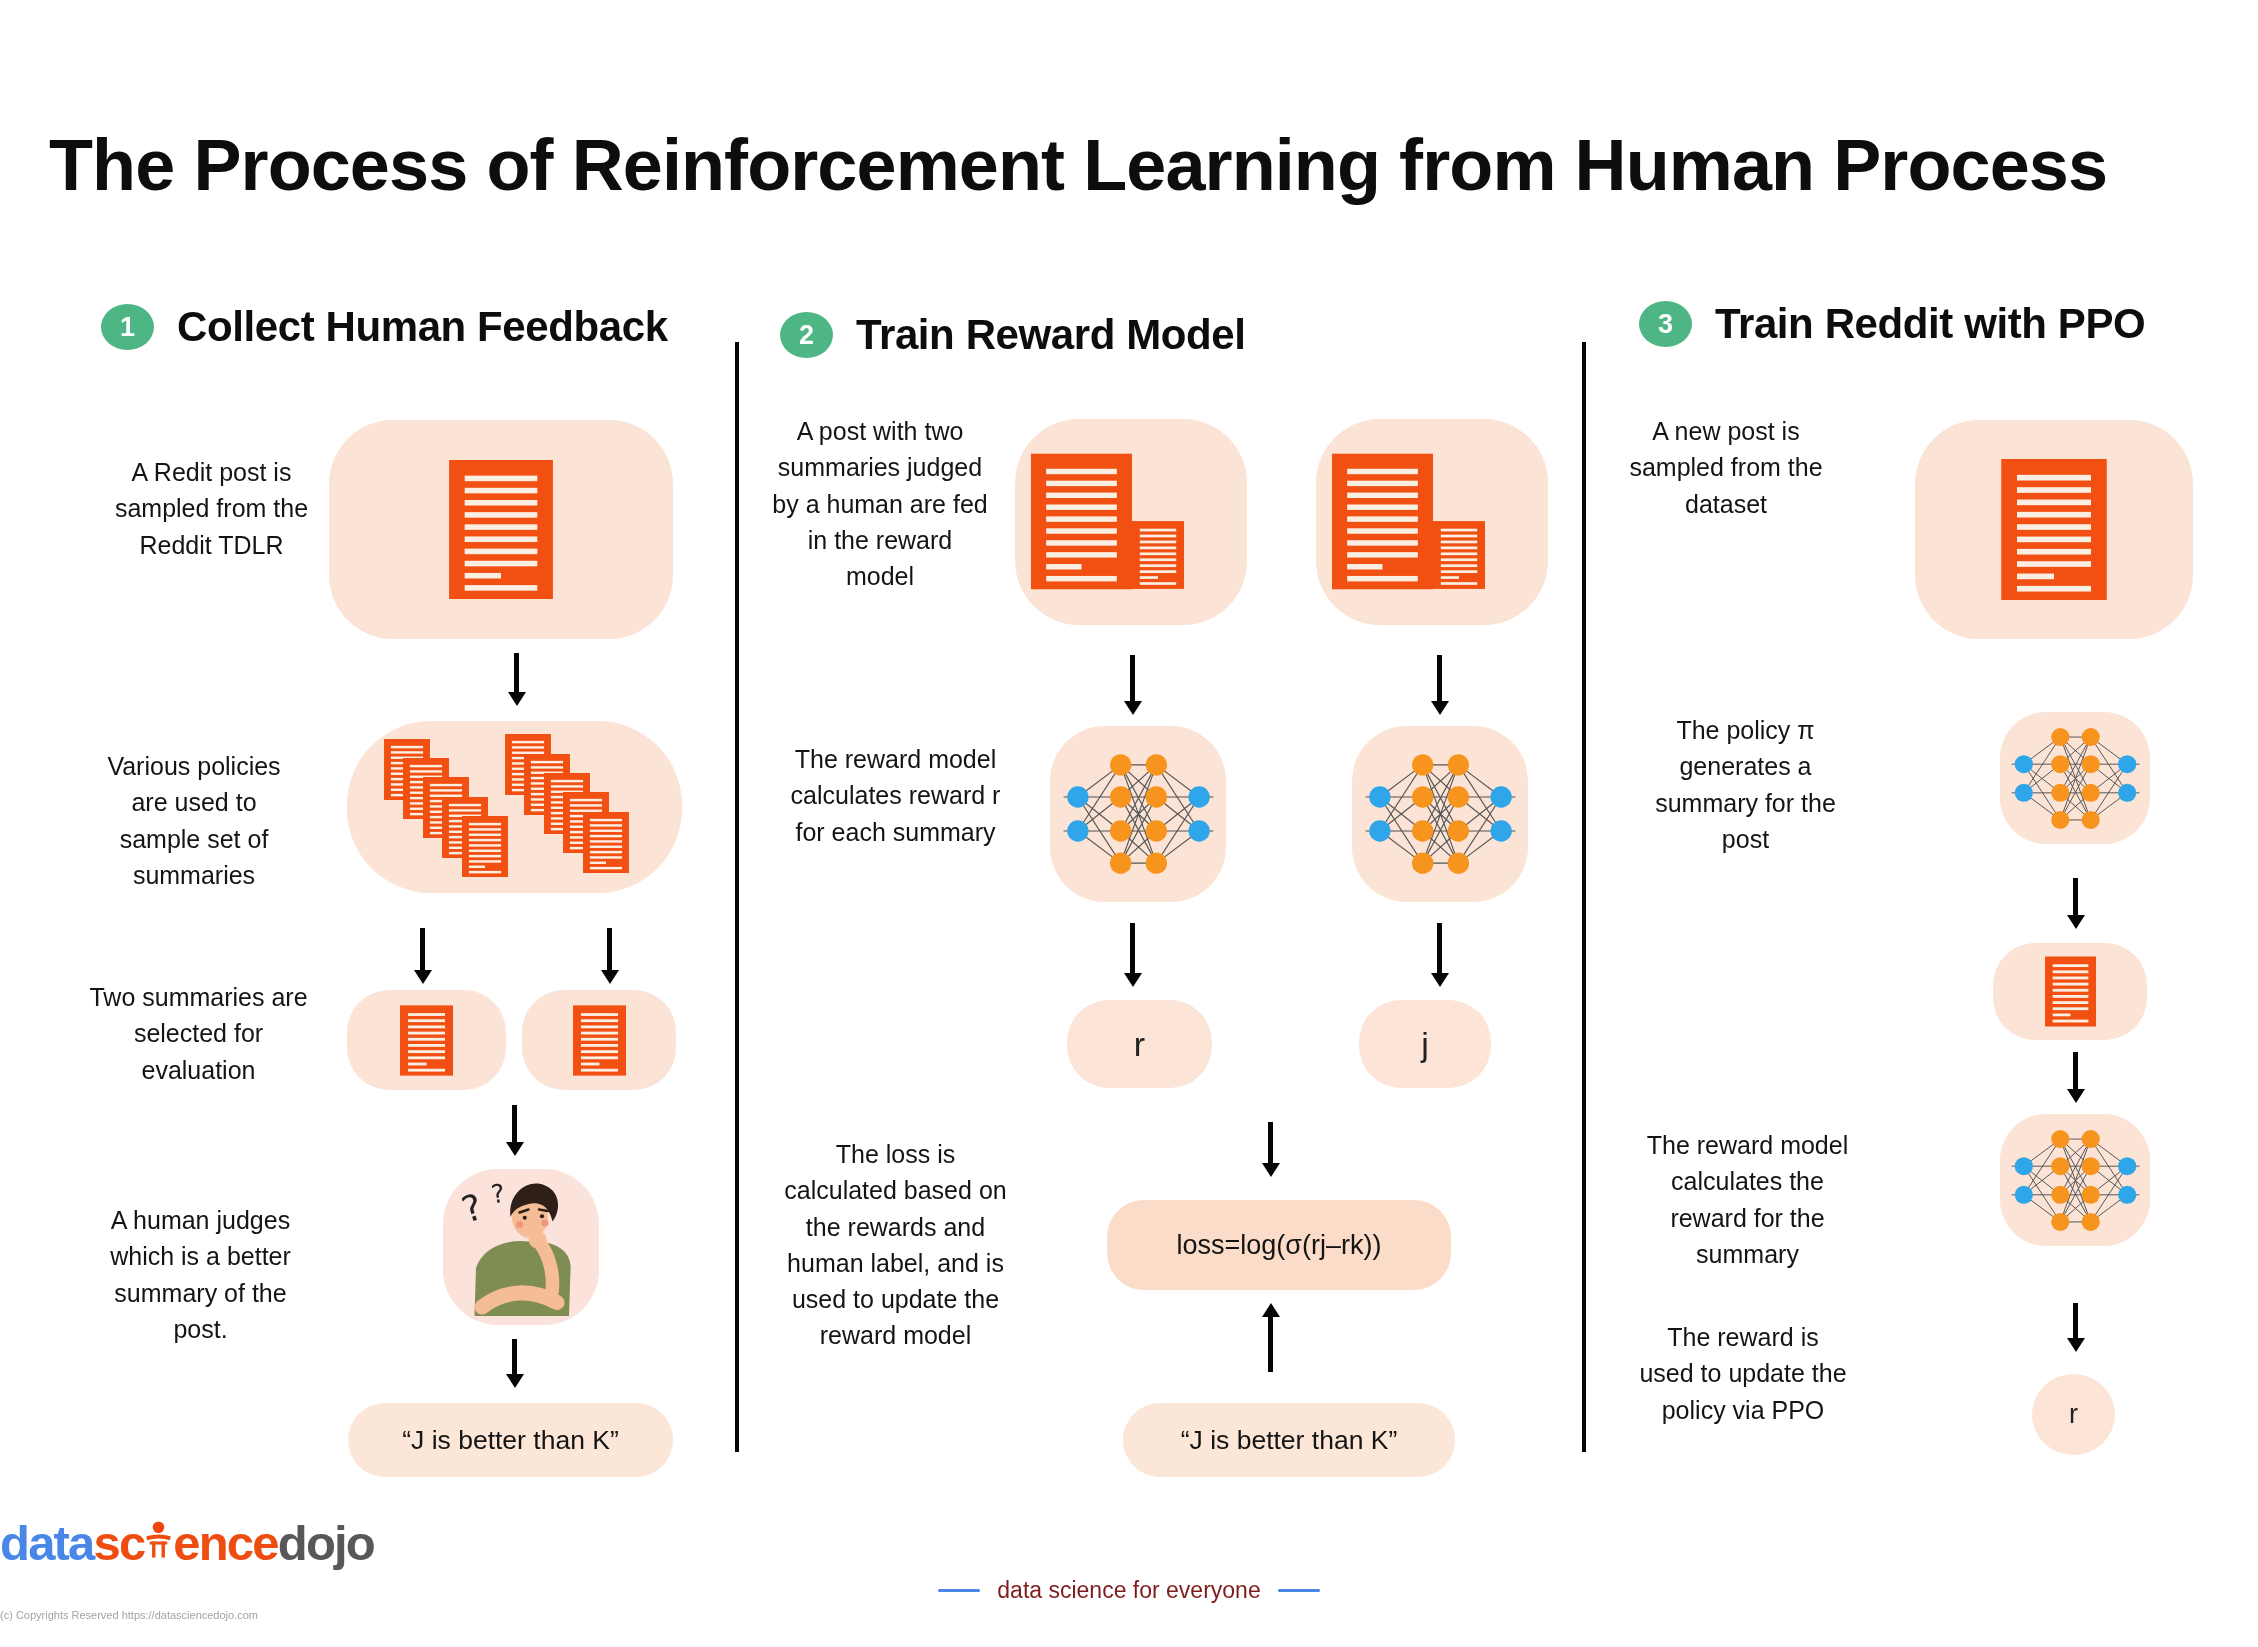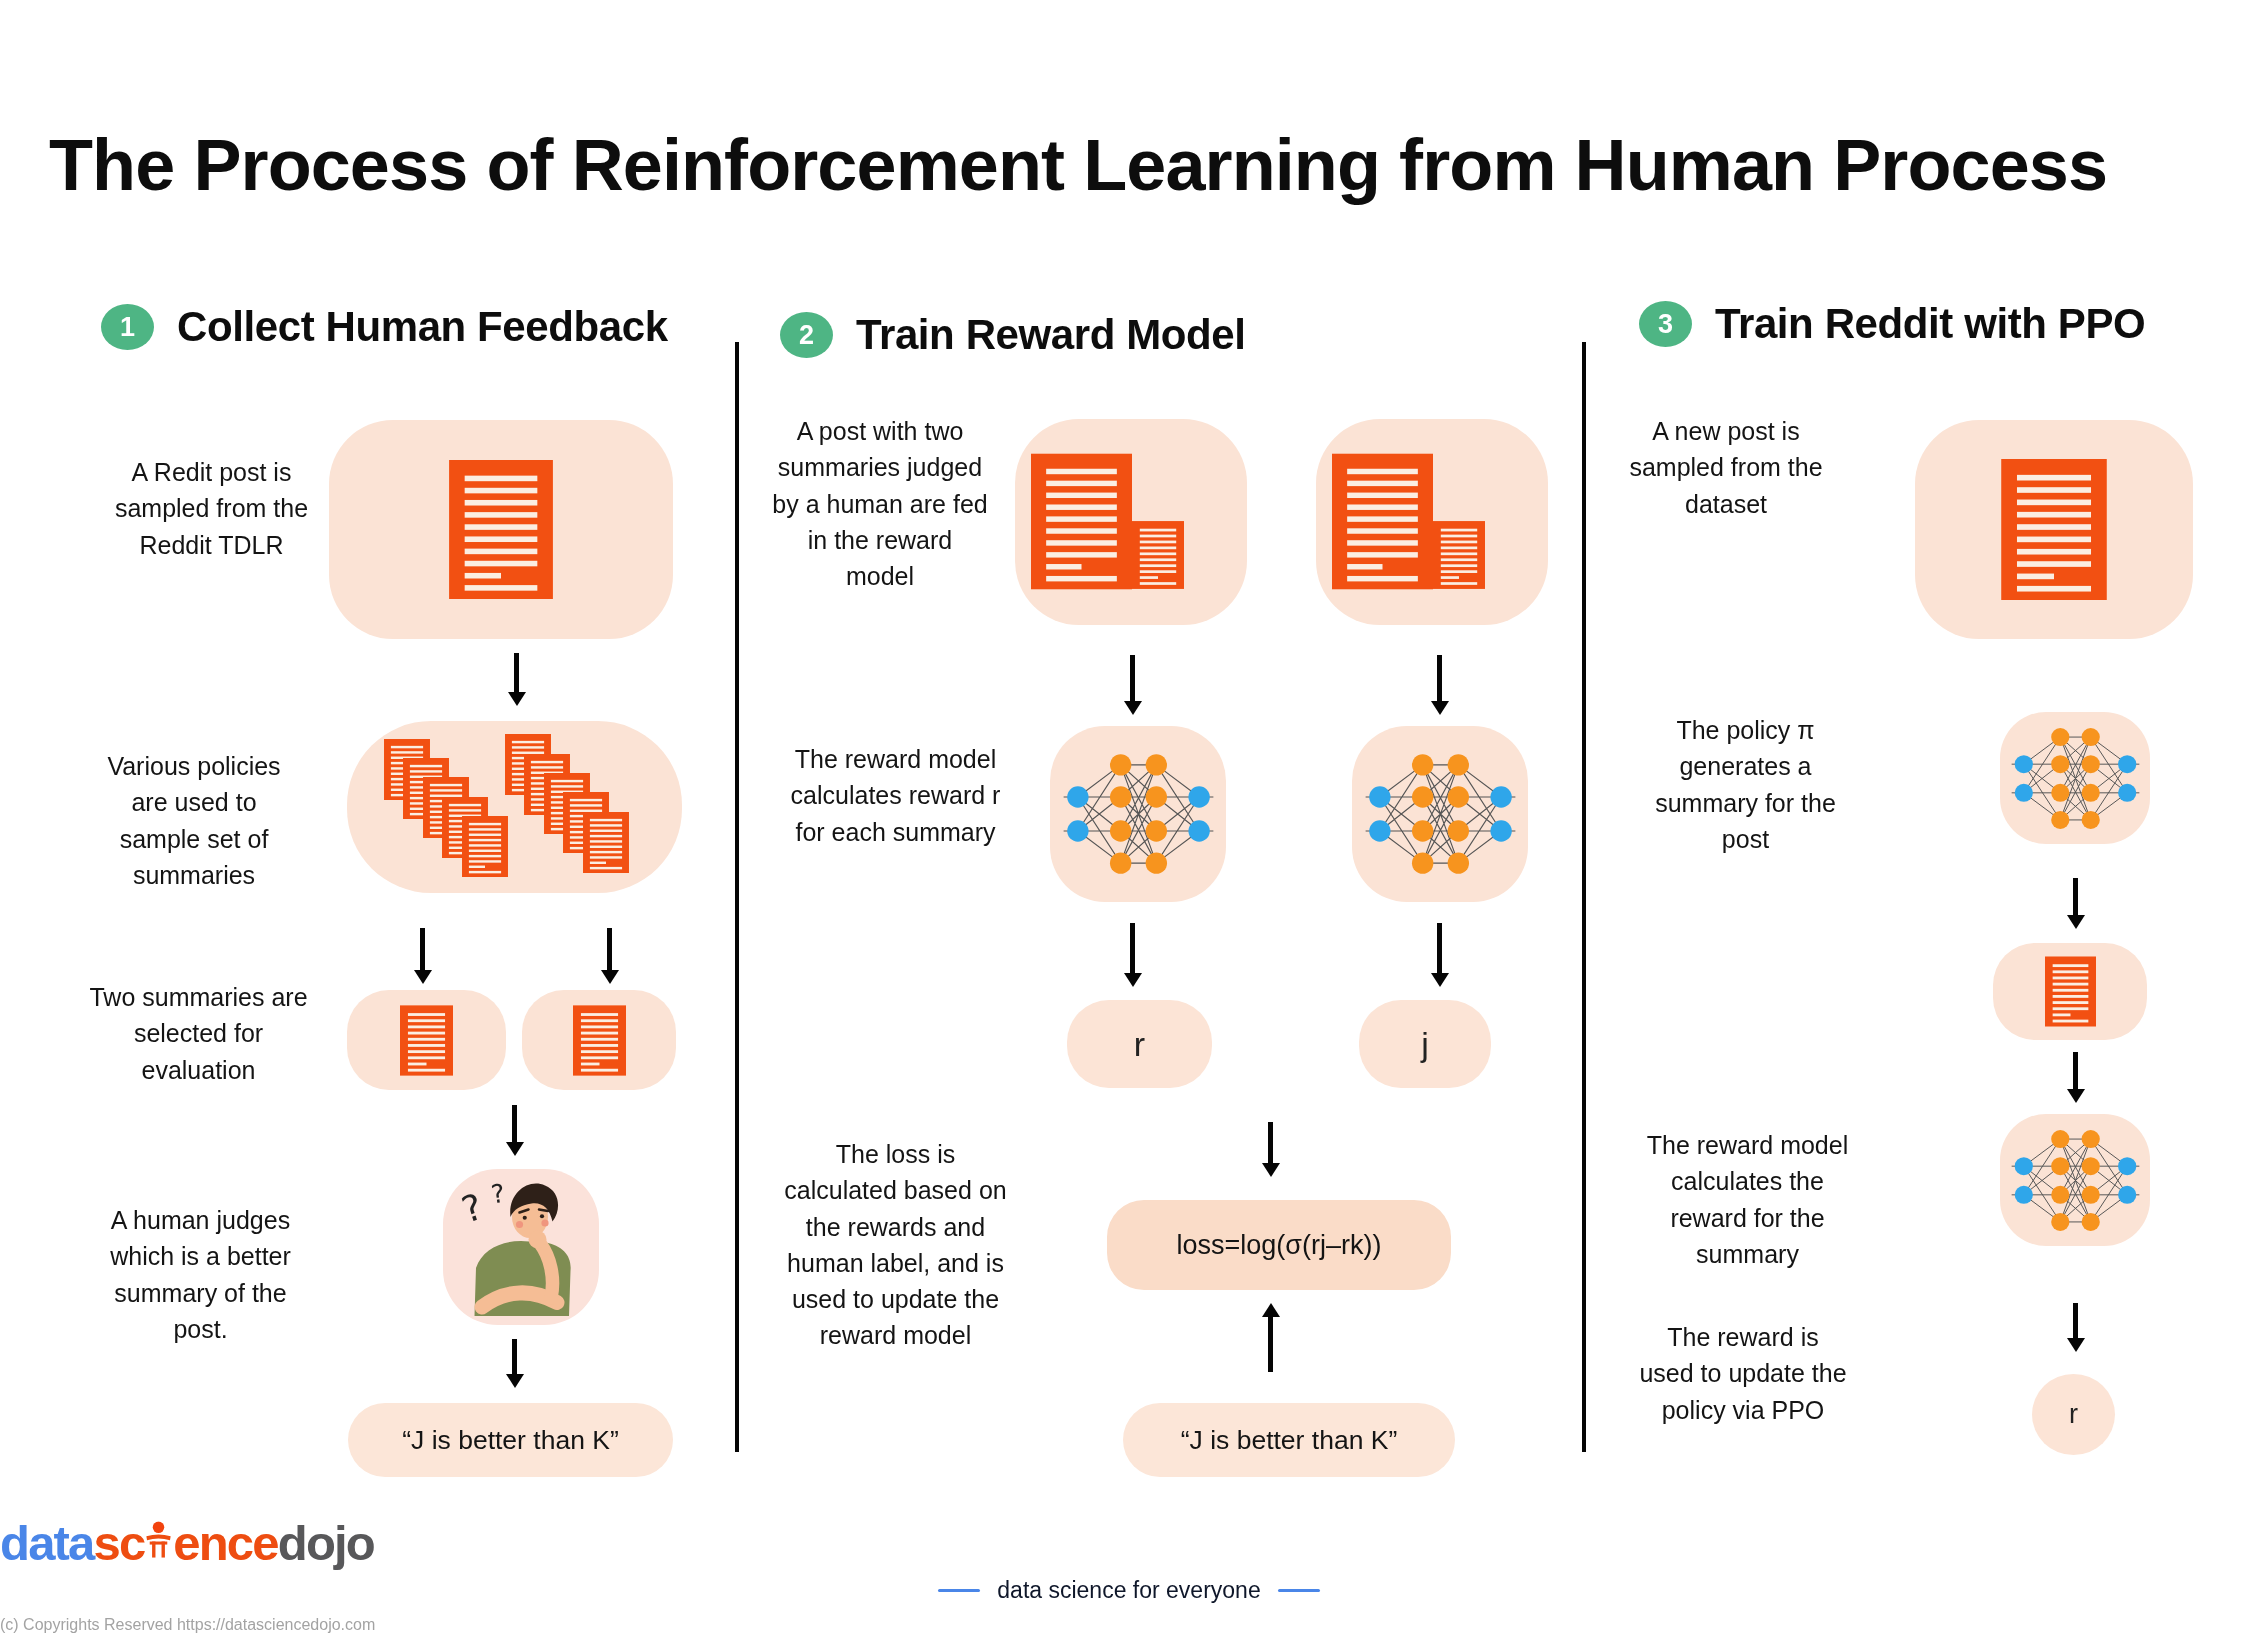--- a/index.html
+++ b/index.html
@@ -42,23 +42,23 @@
   .pair-big{position:absolute;}
   .pair-small{position:absolute;}
 
   .footer{position:absolute;left:0;right:0;top:1519px;}
   .brand{display:inline-flex;align-items:baseline;font-size:49px;font-weight:700;letter-spacing:-1.8px;line-height:1;}
   .brand .b-data{color:#4a86e8;}
   .brand .b-sci{color:#ee4d11;}
   .brand .b-dojo{color:#58585a;}
   .torii-wrap{display:inline-block;width:27px;height:41px;vertical-align:-3.5px;margin:0 0.9px;}
   .tagline{margin-top:8.8px;display:flex;align-items:center;justify-content:center;gap:17.6px;
-           color:#0f172a;font-size:23px;font-weight:500;}
+           color:#7f1d1d;font-size:23px;font-weight:500;}
   .tagline .dash{width:42px;height:3.5px;border-radius:1.8px;background:#4a86e8;}
-  .copyright{margin-top:12px;font-size:16px;color:#a3a3a3;}
+  .copyright{margin-top:5px;font-size:11px;color:#a3a3a3;}
 
   svg.icon{display:block;}
   .hidden-defs{position:absolute;width:0;height:0;overflow:hidden;}
 </style>
 </head>
 <body>
 
 <div class="canvas">
 
   <svg class="hidden-defs" aria-hidden="true">

